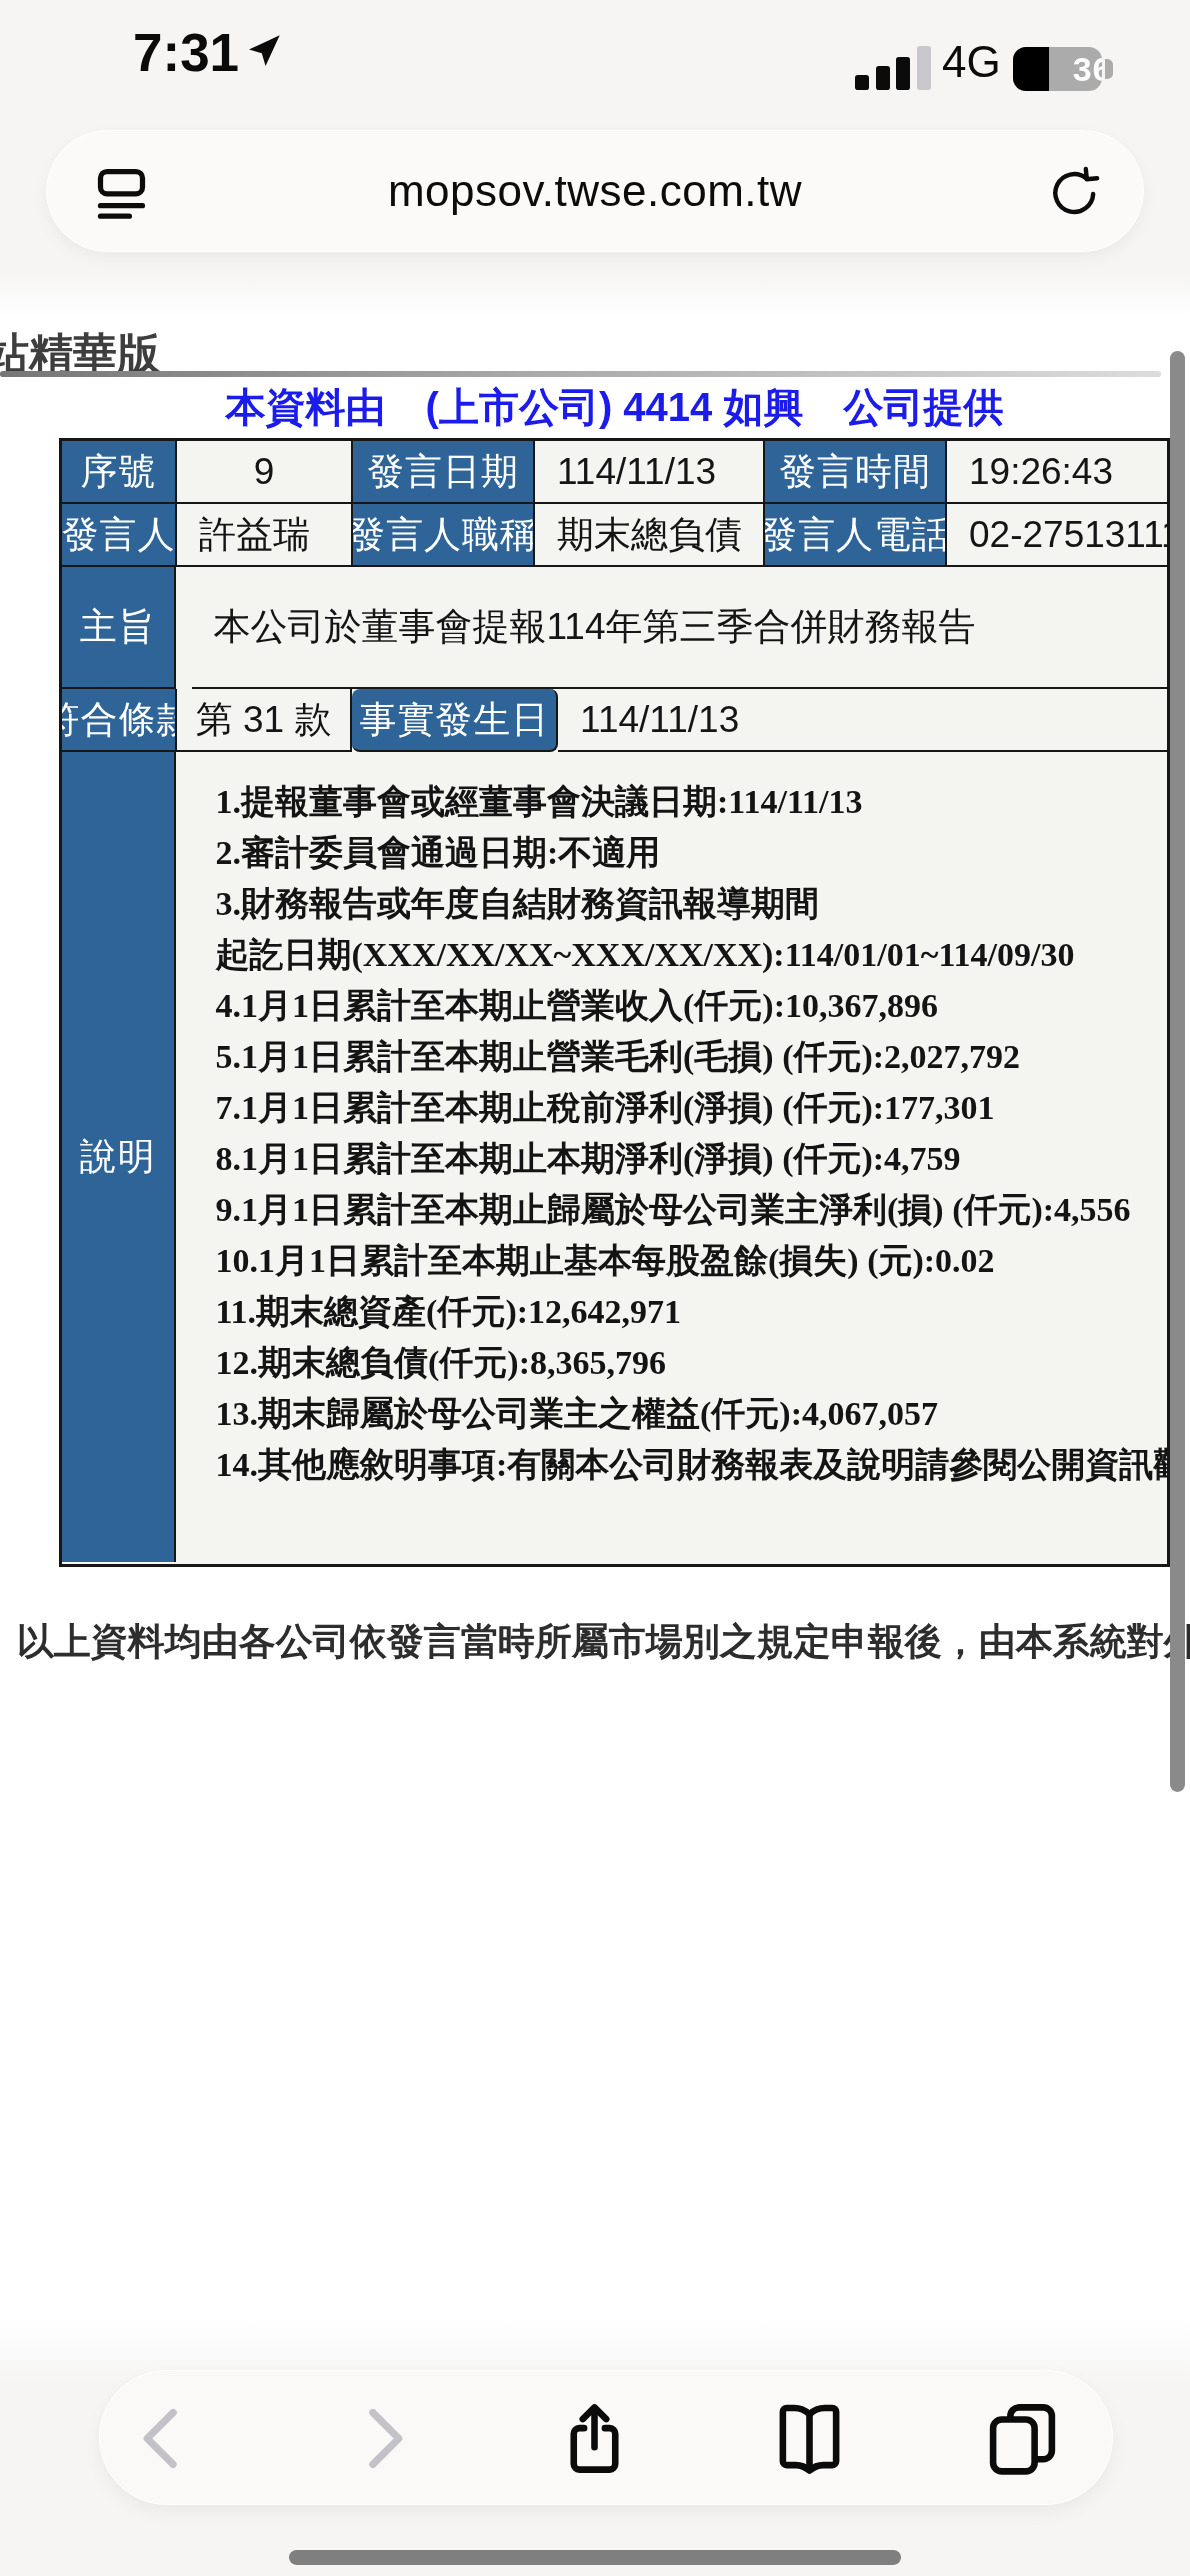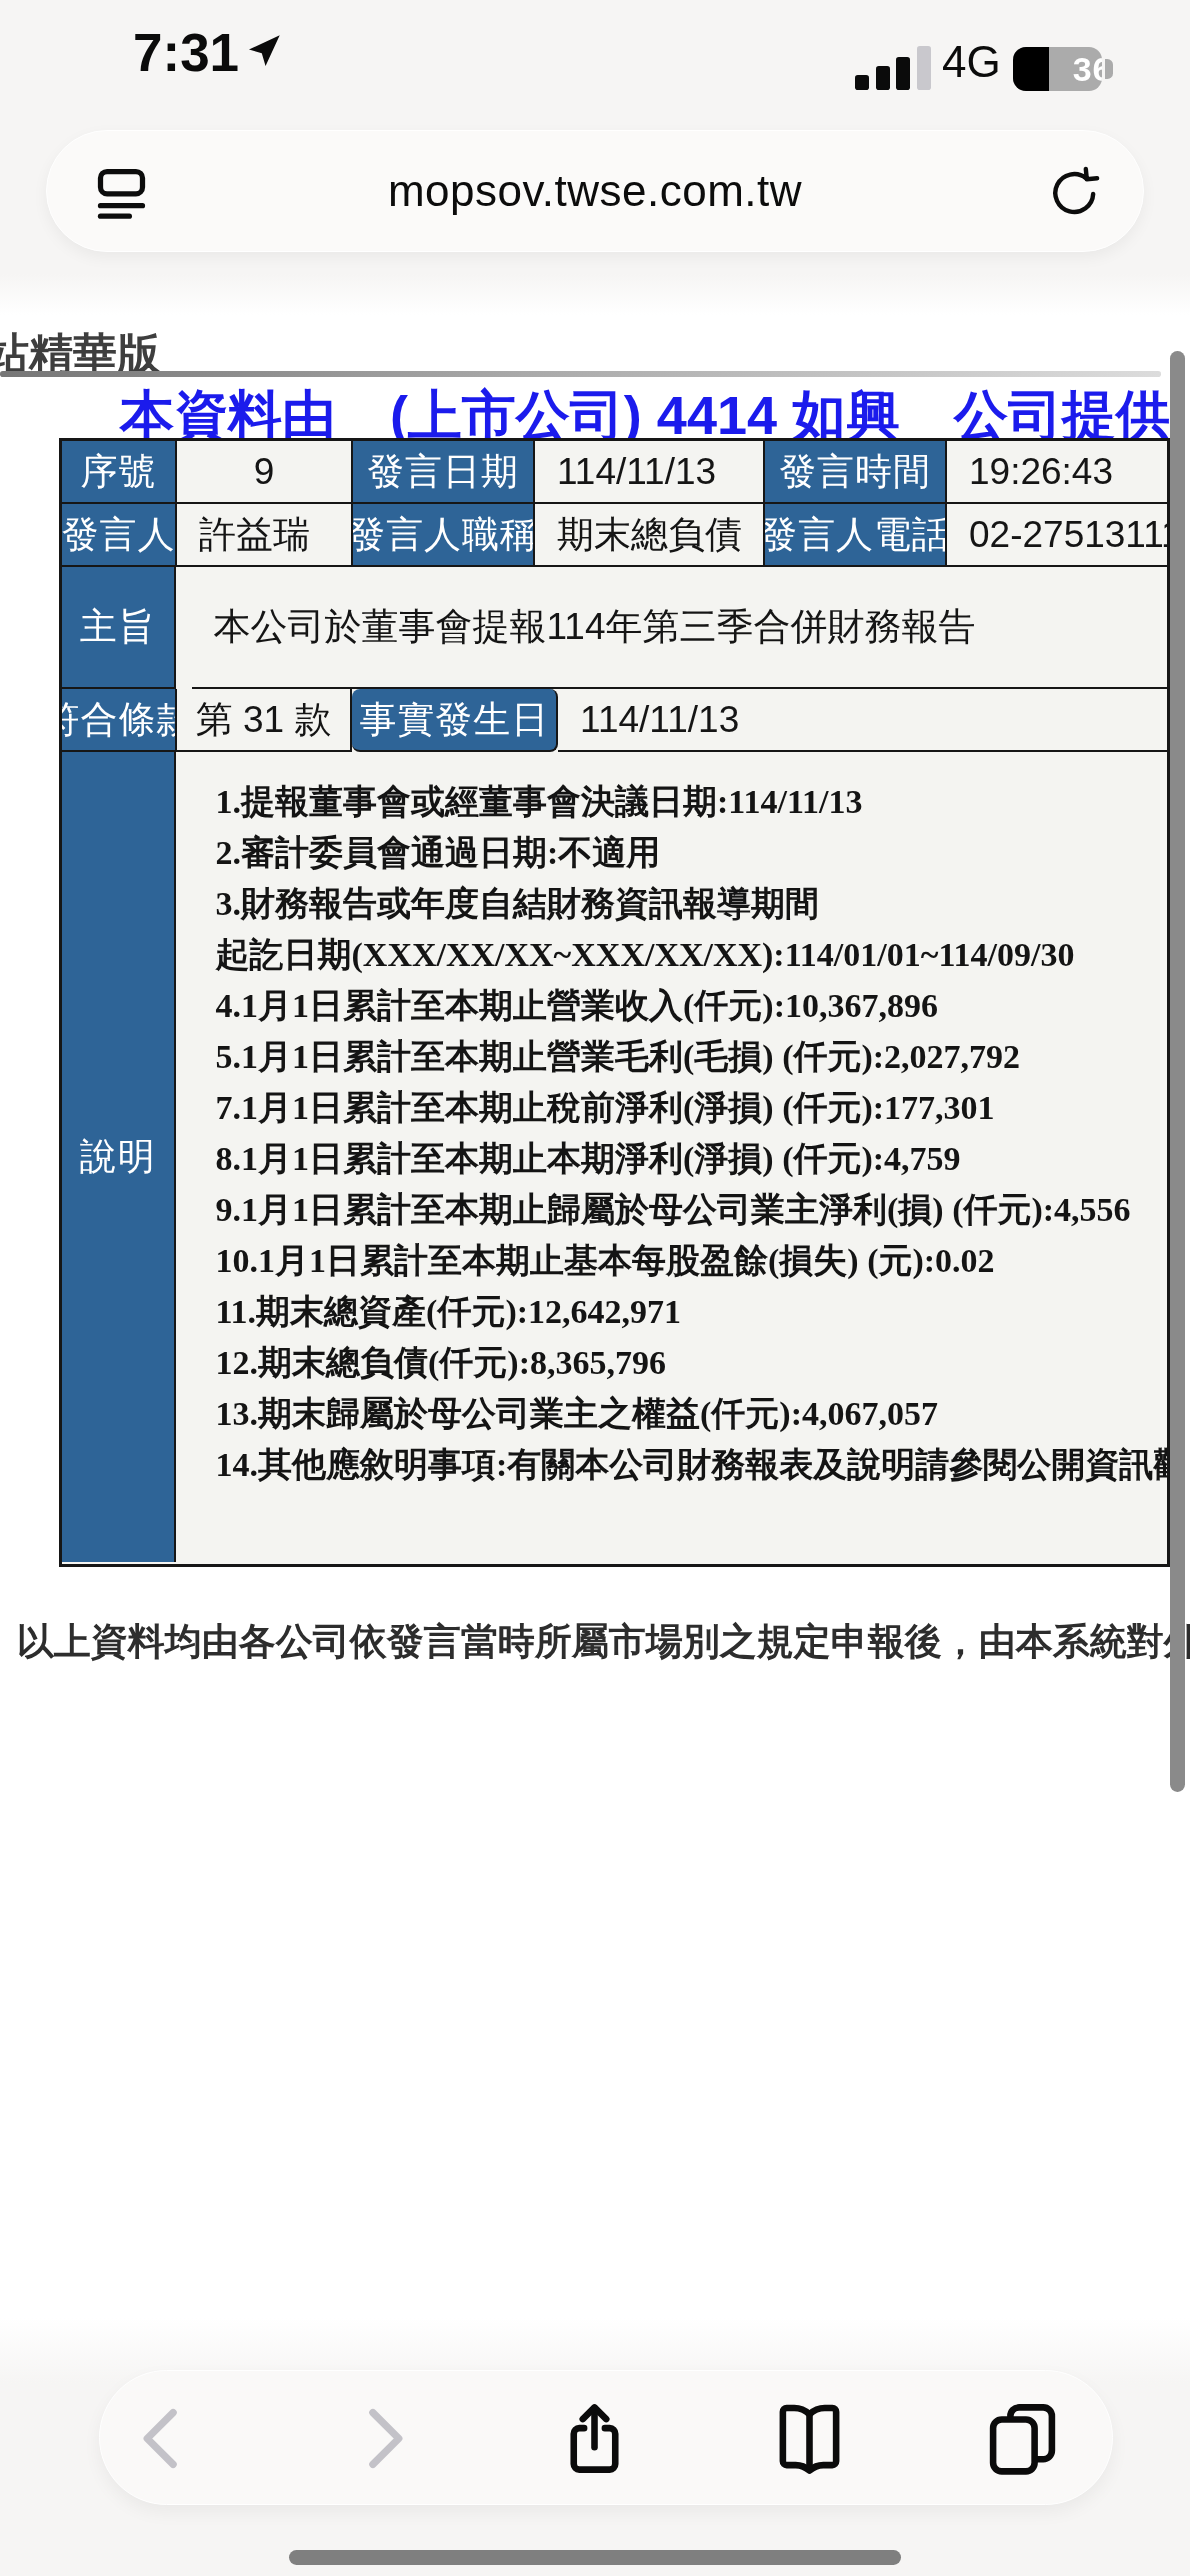--- a/index.html
+++ b/index.html
@@ -59,21 +59,21 @@
     font-size:44px;font-weight:700;color:#3e3e3e;
     text-shadow:0.9px 0.9px 0 rgba(255,255,255,0.8);
     white-space:nowrap;
   }
   .banner-rule{
     position:absolute;left:0;top:371px;width:1161px;height:5.6px;border-radius:2.8px;
     background:linear-gradient(to right,#767676 0%,#a9a9a9 45%,#dcdcdc 100%);
   }
   .provider-line{
     position:absolute;left:59px;top:380px;width:1111px;
-    text-align:right;font-size:54px;font-weight:700;color:var(--link-blue);
+    text-align:center;font-size:40px;font-weight:700;color:var(--link-blue);
     white-space:nowrap;
   }
   
   .ann-table{
     position:absolute;left:59px;top:438px;width:1111px;height:1129px;
     border:3.7px solid var(--border-dark);
     background:var(--cell-bg);
   }
   .trow{display:flex;width:100%;}
   .cell{

